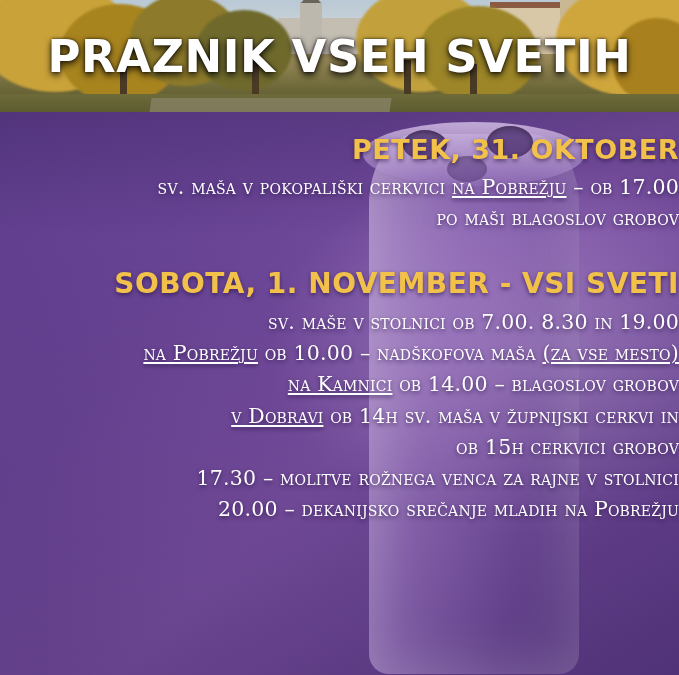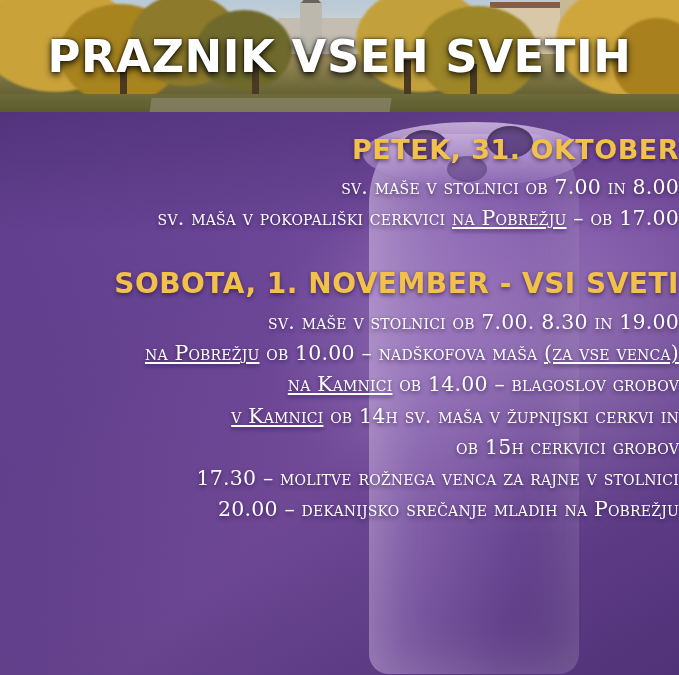--- a/index.html
+++ b/index.html
@@ -220,39 +220,39 @@
     <div class="path"></div>
   </div>
 
   <div class="title">PRAZNIK VSEH SVETIH</div>
 
   <div class="content">
 
     <div class="sect-head h1">PETEK, 31. OKTOBER</div>
 
     <div class="line">
-      <span>sv. maše v stolnici ob 7.00 in 8.00</span>
-    </div>
-    <div class="line">
       <span>sv. maša v pokopališki cerkvici </span><u>na Pobrežju</u><span> – ob 17.00</span>
     </div>
+    <div class="line">
+      <span>po maši blagoslov grobov</span>
+    </div>
 
     <div class="sect-head h2">SOBOTA, 1. NOVEMBER - VSI SVETI</div>
 
     <div class="line">
       <span>sv. maše v stolnici ob 7.00. 8.30 in 19.00</span>
     </div>
     <div class="line">
-      <u>na Pobrežju</u><span> ob 10.00 – nadškofova maša </span><u>(za vse venca)</u>
+      <u>na Pobrežju</u><span> ob 10.00 – nadškofova maša </span><u>(za vse mesto)</u>
     </div>
     <div class="line">
       <u>na Kamnici</u><span> ob 14.00 – blagoslov grobov</span>
     </div>
     <div class="line">
-      <u>v Kamnici</u><span> ob 14h sv. maša v župnijski cerkvi in</span>
+      <u>v Dobravi</u><span> ob 14h sv. maša v župnijski cerkvi in</span>
     </div>
     <div class="line">
       <span>ob 15h cerkvici grobov</span>
     </div>
     <div class="line">
       <span>17.30 – molitve rožnega venca za rajne v stolnici</span>
     </div>
     <div class="line">
       <span>20.00 – dekanijsko srečanje mladih na Pobrežju</span>
     </div>

